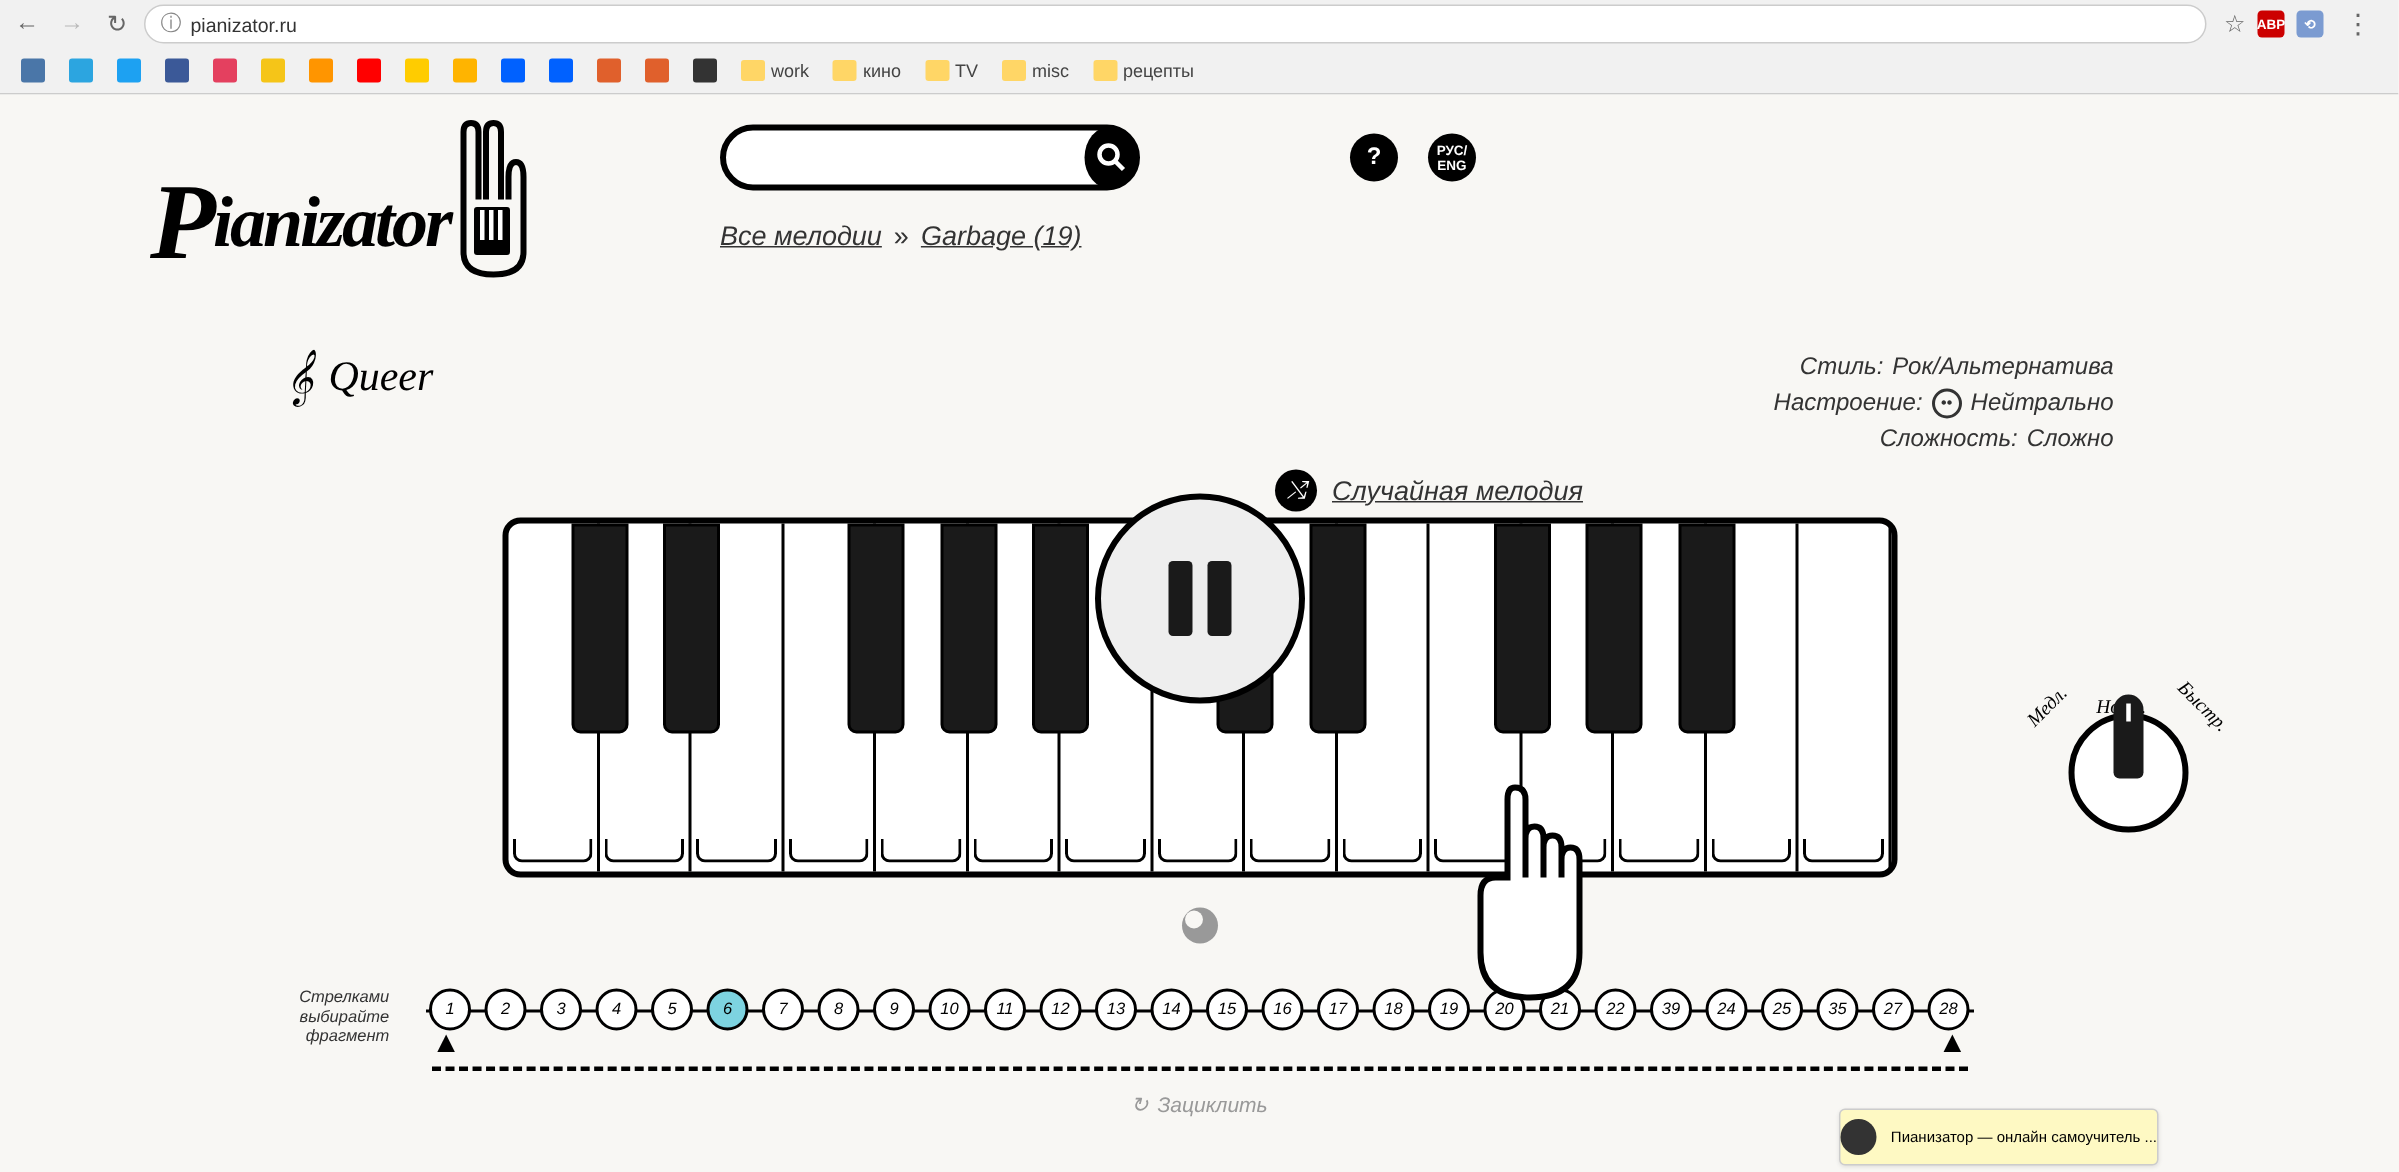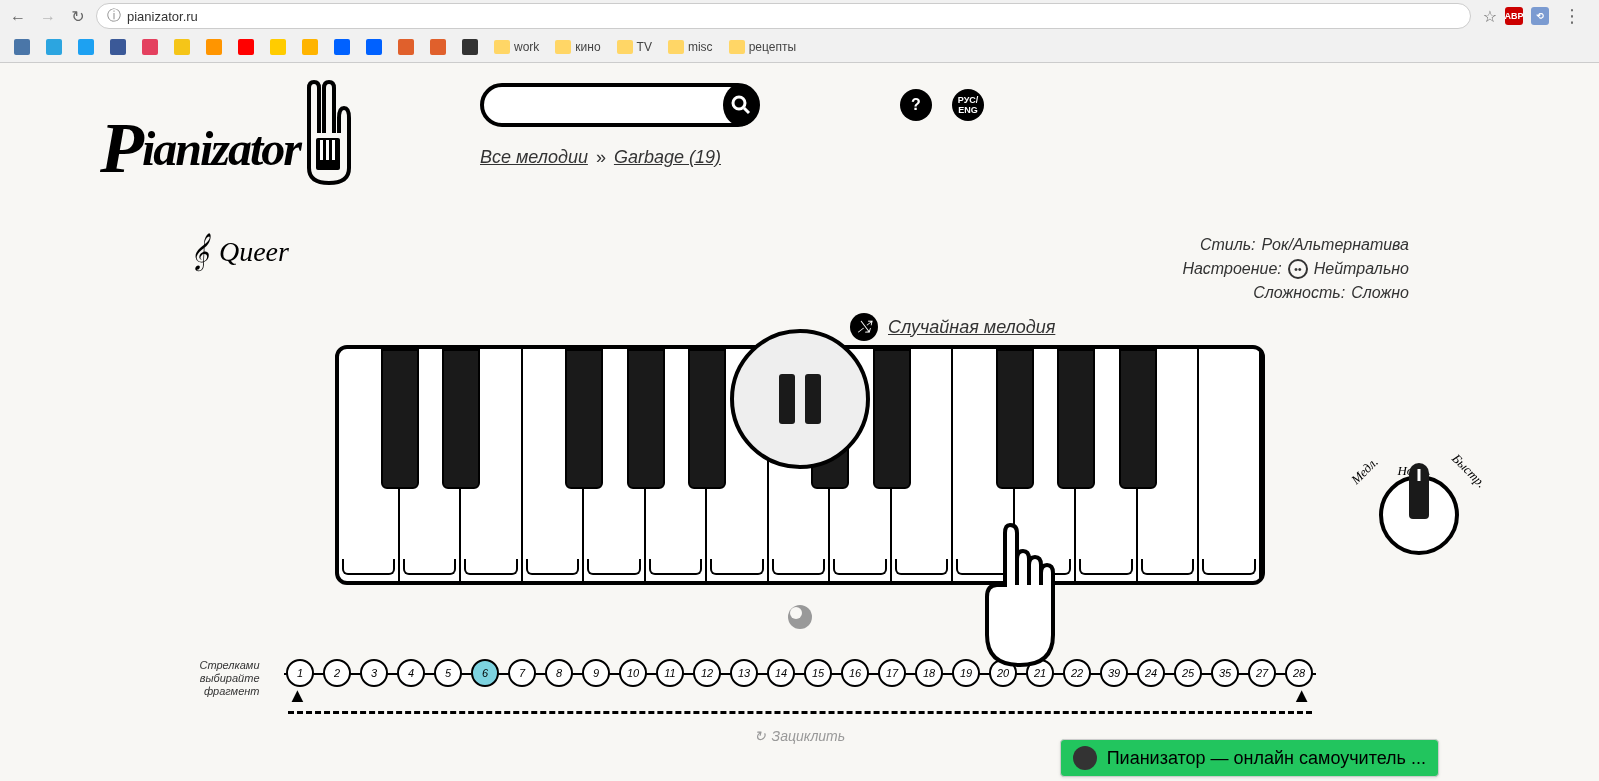--- a/index.html
+++ b/index.html
@@ -87,21 +87,21 @@
 .frag { width: 28px; height: 28px; border: 2px solid #000; border-radius: 50%; background: #fff; display: flex; align-items: center; justify-content: center; font-size: 11px; font-style: italic; z-index: 1; margin: 0 4.5px; cursor: pointer; }
 .frag.active { background: #7dd3e0; }
 .frag-label { position: absolute; left: -100px; top: 0px; font-size: 11px; font-style: italic; text-align: right; width: 90px; color: #333; line-height: 13px; }
 .dashed-line { border-top: 3px dashed #000; margin: 24px 18px 0; position: relative; }
 .arrow-up-left { position: absolute; left: 0; top: -30px; font-size: 20px; }
 .arrow-up-right { position: absolute; right: 0; top: -30px; font-size: 20px; }
 
 .loop-row { text-align: center; margin-top: 14px; font-style: italic; color: #999; font-size: 14px; display: flex; justify-content: center; align-items: center; gap: 6px; }
 
 
-.bottom-widget { position: absolute; right: 160px; bottom: 6px; display: flex; align-items: center; gap: 10px; background: #22c55e; border: 1px solid #ccc; border-radius: 4px; padding: 6px 12px; font-size: 18px; box-shadow: 0 1px 3px rgba(0,0,0,0.1); }
+.bottom-widget { position: absolute; right: 160px; bottom: 6px; display: flex; align-items: center; gap: 10px; background: #fef9c3; border: 1px solid #ccc; border-radius: 4px; padding: 6px 0; font-size: 10px; box-shadow: 0 1px 3px rgba(0,0,0,0.1); }
 .avatar { width: 24px; height: 24px; background: #333; border-radius: 50%; }
 </style>
 </head>
 <body>
 
 <div class="browser-chrome">
   <div class="nav-bar">
     <div class="nav-btn">←</div>
     <div class="nav-btn" style="opacity:.4">→</div>
     <div class="nav-btn">↻</div>

